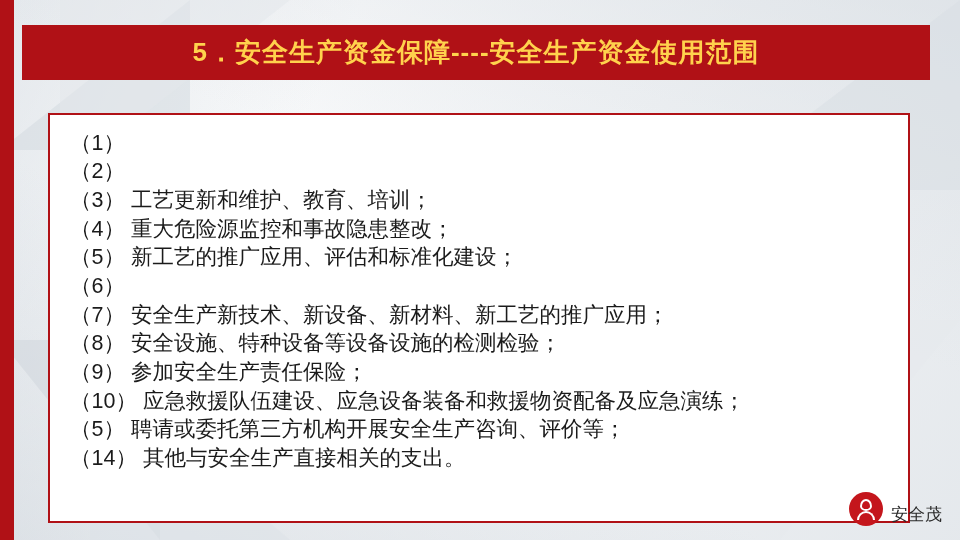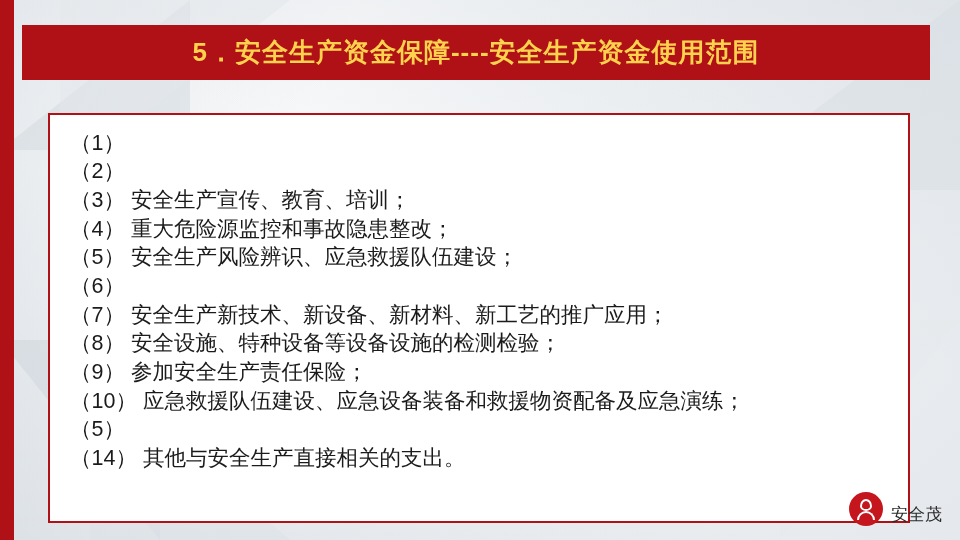--- a/index.html
+++ b/index.html
@@ -197,29 +197,29 @@
   <div class="content-box">
     <ul class="list">
       <li class="list-item">
         <span class="item-num">（1）</span>
       </li>
       <li class="list-item">
         <span class="item-num">（2）</span>
       </li>
       <li class="list-item">
         <span class="item-num">（3）</span>
-        <span class="item-text">安全生产宣传、教育、培训；</span>
+        <span class="item-text">工艺更新和维护、教育、培训；</span>
       </li>
       <li class="list-item">
         <span class="item-num">（4）</span>
         <span class="item-text">重大危险源监控和事故隐患整改；</span>
       </li>
       <li class="list-item">
         <span class="item-num">（5）</span>
-        <span class="item-text">安全生产风险辨识、应急救援队伍建设；</span>
+        <span class="item-text">新工艺的推广应用、评估和标准化建设；</span>
       </li>
       <li class="list-item">
         <span class="item-num">（6）</span>
       </li>
       <li class="list-item">
         <span class="item-num">（7）</span>
         <span class="item-text">安全生产新技术、新设备、新材料、新工艺的推广应用；</span>
       </li>
       <li class="list-item">
         <span class="item-num">（8）</span>
@@ -228,20 +228,21 @@
       <li class="list-item">
         <span class="item-num">（9）</span>
         <span class="item-text">参加安全生产责任保险；</span>
       </li>
       <li class="list-item">
         <span class="item-num">（10）</span>
         <span class="item-text">应急救援队伍建设、应急设备装备和救援物资配备及应急演练；</span>
       </li>
       <li class="list-item">
         <span class="item-num">（5）</span>
+        <span class="item-text">聘请或委托第三方机构开展安全生产咨询、评价等；</span>
       </li>
       <li class="list-item">
         <span class="item-num">（14）</span>
         <span class="item-text">其他与安全生产直接相关的支出。</span>
       </li>
     </ul>
   </div>
 
   <div class="badge">
     <span class="badge-logo"></span>

